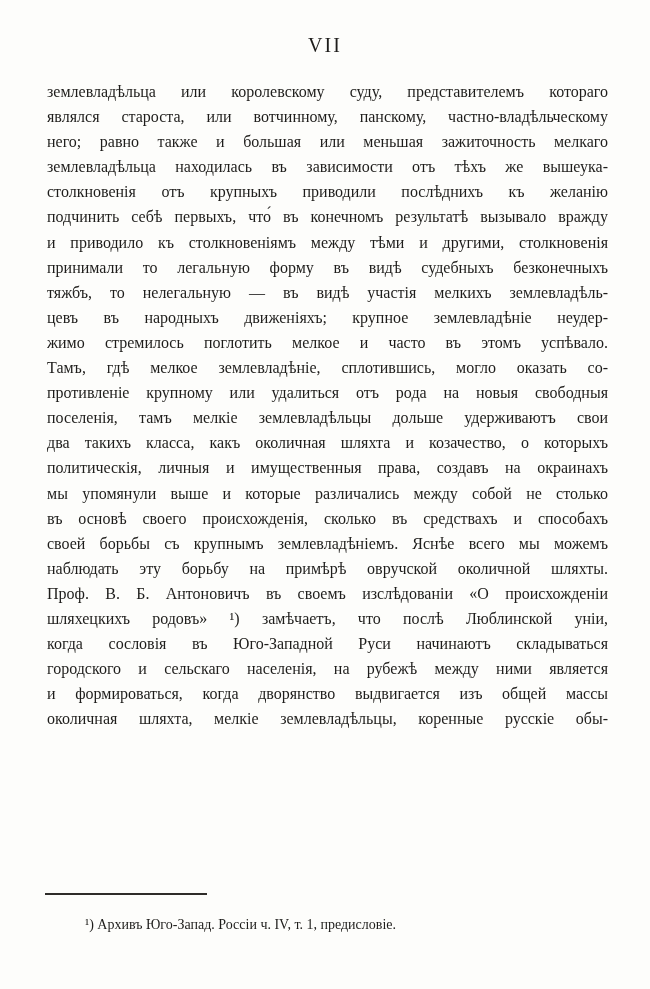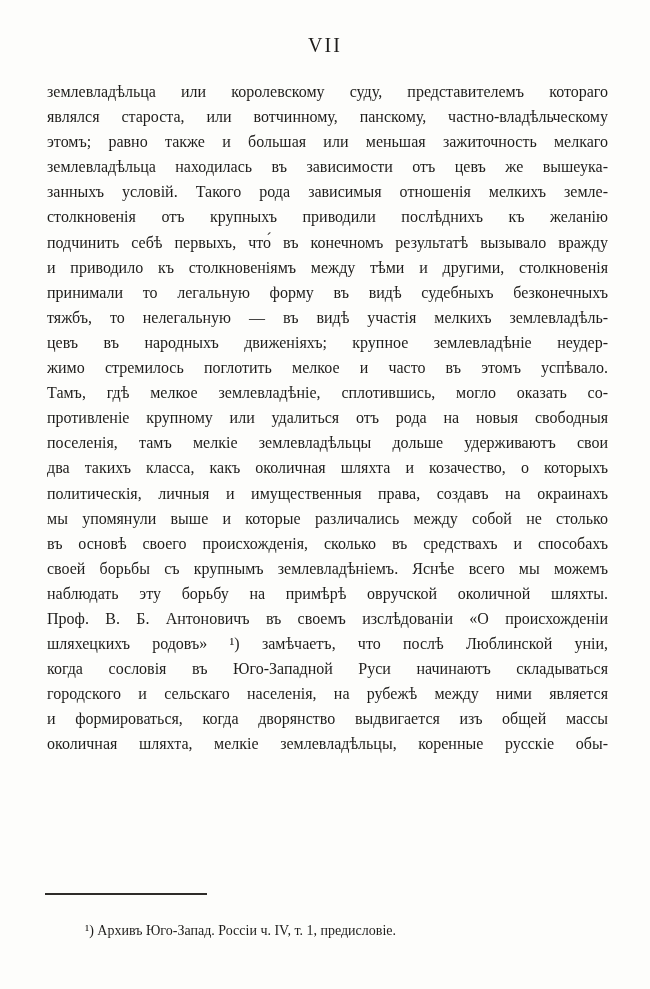--- a/index.html
+++ b/index.html
@@ -52,35 +52,33 @@
   }
   .page-footnote {
     position: absolute;
     top: 914px;
     left: 47px;
     width: 561px;
     font-size: 14px;
     line-height: 22px;
     text-indent: 38px;
     text-align: left;
-    margin-top: 6px;
   }
 </style>
 </head>
 <body>
 
 <div class="page">
   <div class="page-header">VII</div>
 
   <div class="page-body">
       <div class="text-line">землевладѣльца или королевскому суду, представителемъ котораго</div>
       <div class="text-line">являлся староста, или вотчинному, панскому, частно-владѣльческому</div>
-      <div class="text-line">этомъ; равно также и большая или меньшая зажиточность мелкаго</div>
-      <div class="text-line">землевладѣльца находилась въ зависимости отъ цевъ же вышеука-</div>
-      <div class="text-line">занныхъ условій. Такого рода зависимыя отношенія мелкихъ земле-</div>
+      <div class="text-line">него; равно также и большая или меньшая зажиточность мелкаго</div>
+      <div class="text-line">землевладѣльца находилась въ зависимости отъ тѣхъ же вышеука-</div>
       <div class="text-line">столкновенія отъ крупныхъ приводили послѣднихъ къ желанію</div>
       <div class="text-line">подчинить себѣ первыхъ, что́ въ конечномъ результатѣ вызывало вражду</div>
       <div class="text-line">и приводило къ столкновеніямъ между тѣми и другими, столкновенія</div>
       <div class="text-line">принимали то легальную форму въ видѣ судебныхъ безконечныхъ</div>
       <div class="text-line">тяжбъ, то нелегальную — въ видѣ участія мелкихъ землевладѣль-</div>
       <div class="text-line">цевъ въ народныхъ движеніяхъ; крупное землевладѣніе неудер-</div>
       <div class="text-line">жимо стремилось поглотить мелкое и часто въ этомъ успѣвало.</div>
       <div class="text-line">Тамъ, гдѣ мелкое землевладѣніе, сплотившись, могло оказать со-</div>
       <div class="text-line">противленіе крупному или удалиться отъ рода на новыя свободныя</div>
       <div class="text-line">поселенія, тамъ мелкіе землевладѣльцы дольше удерживаютъ свои</div>

